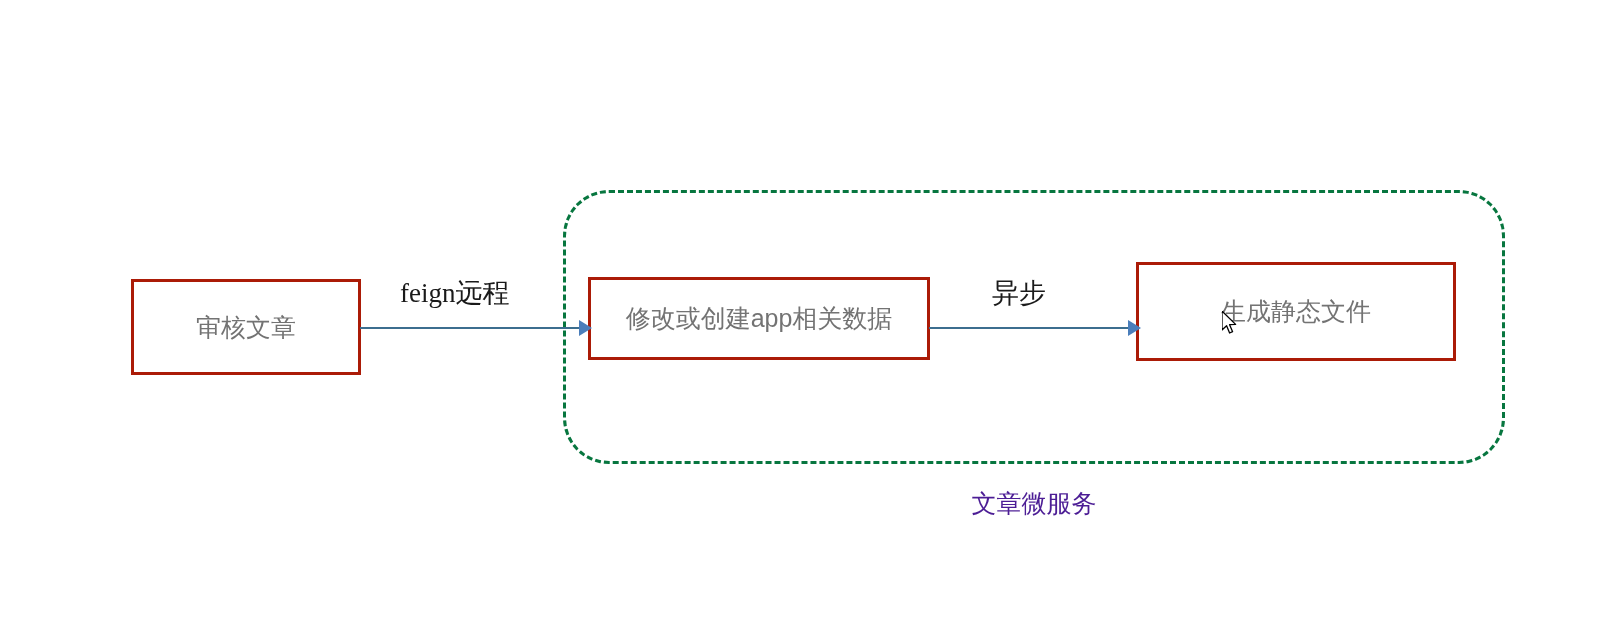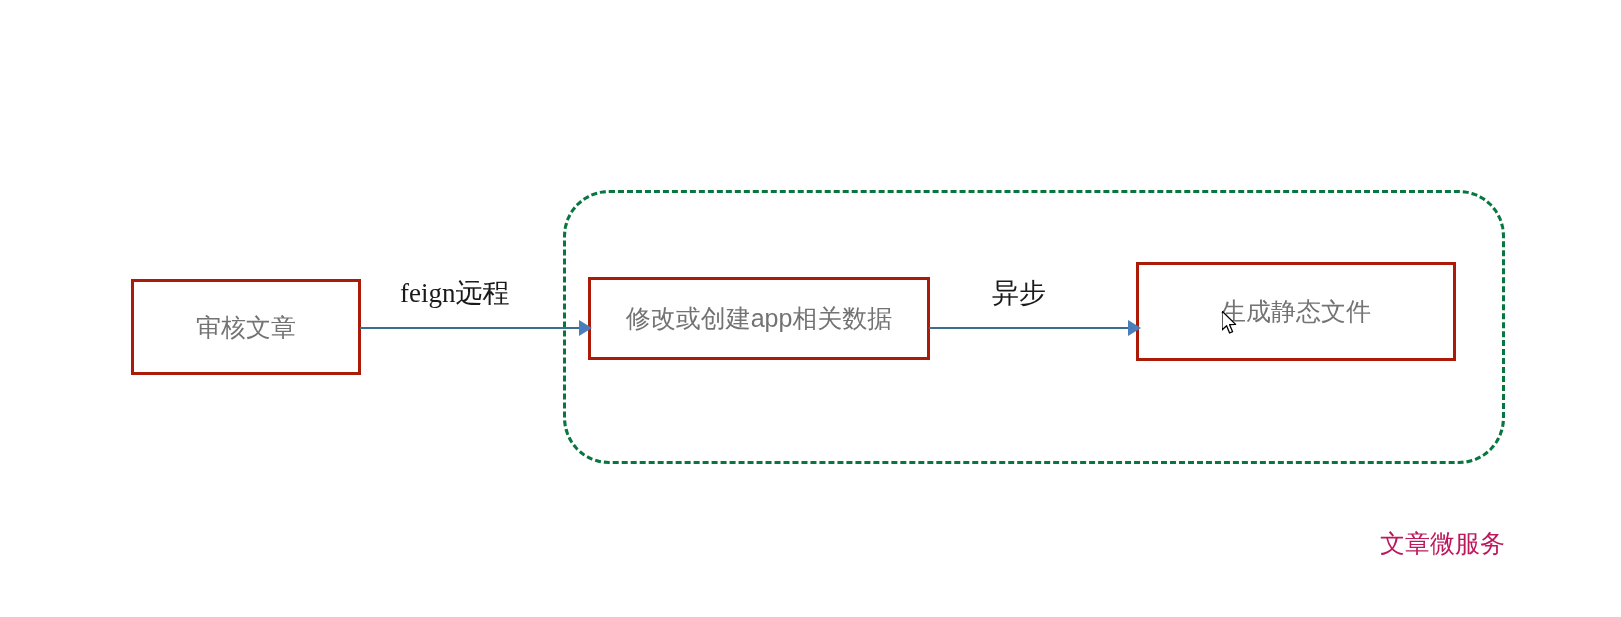--- a/index.html
+++ b/index.html
@@ -40,25 +40,24 @@
     border: 3px dashed #07763f;
     border-radius: 46px;
     box-sizing: border-box;
     background: transparent;
   }
   #service-group-label {
     position: absolute;
     left: 563px;
     top: 487px;
     width: 942px;
-    text-align: right;
+    text-align: center;
     font-size: 25px;
-    color: #be185d;
+    color: #4c1d95;
     white-space: nowrap;
-    margin-top: 40px;
   }
 
   
   .proc-box {
     position: absolute;
     box-sizing: border-box;
     border: 3px solid #ab1b07;
     background: #ffffff;
     display: flex;
     align-items: center;

